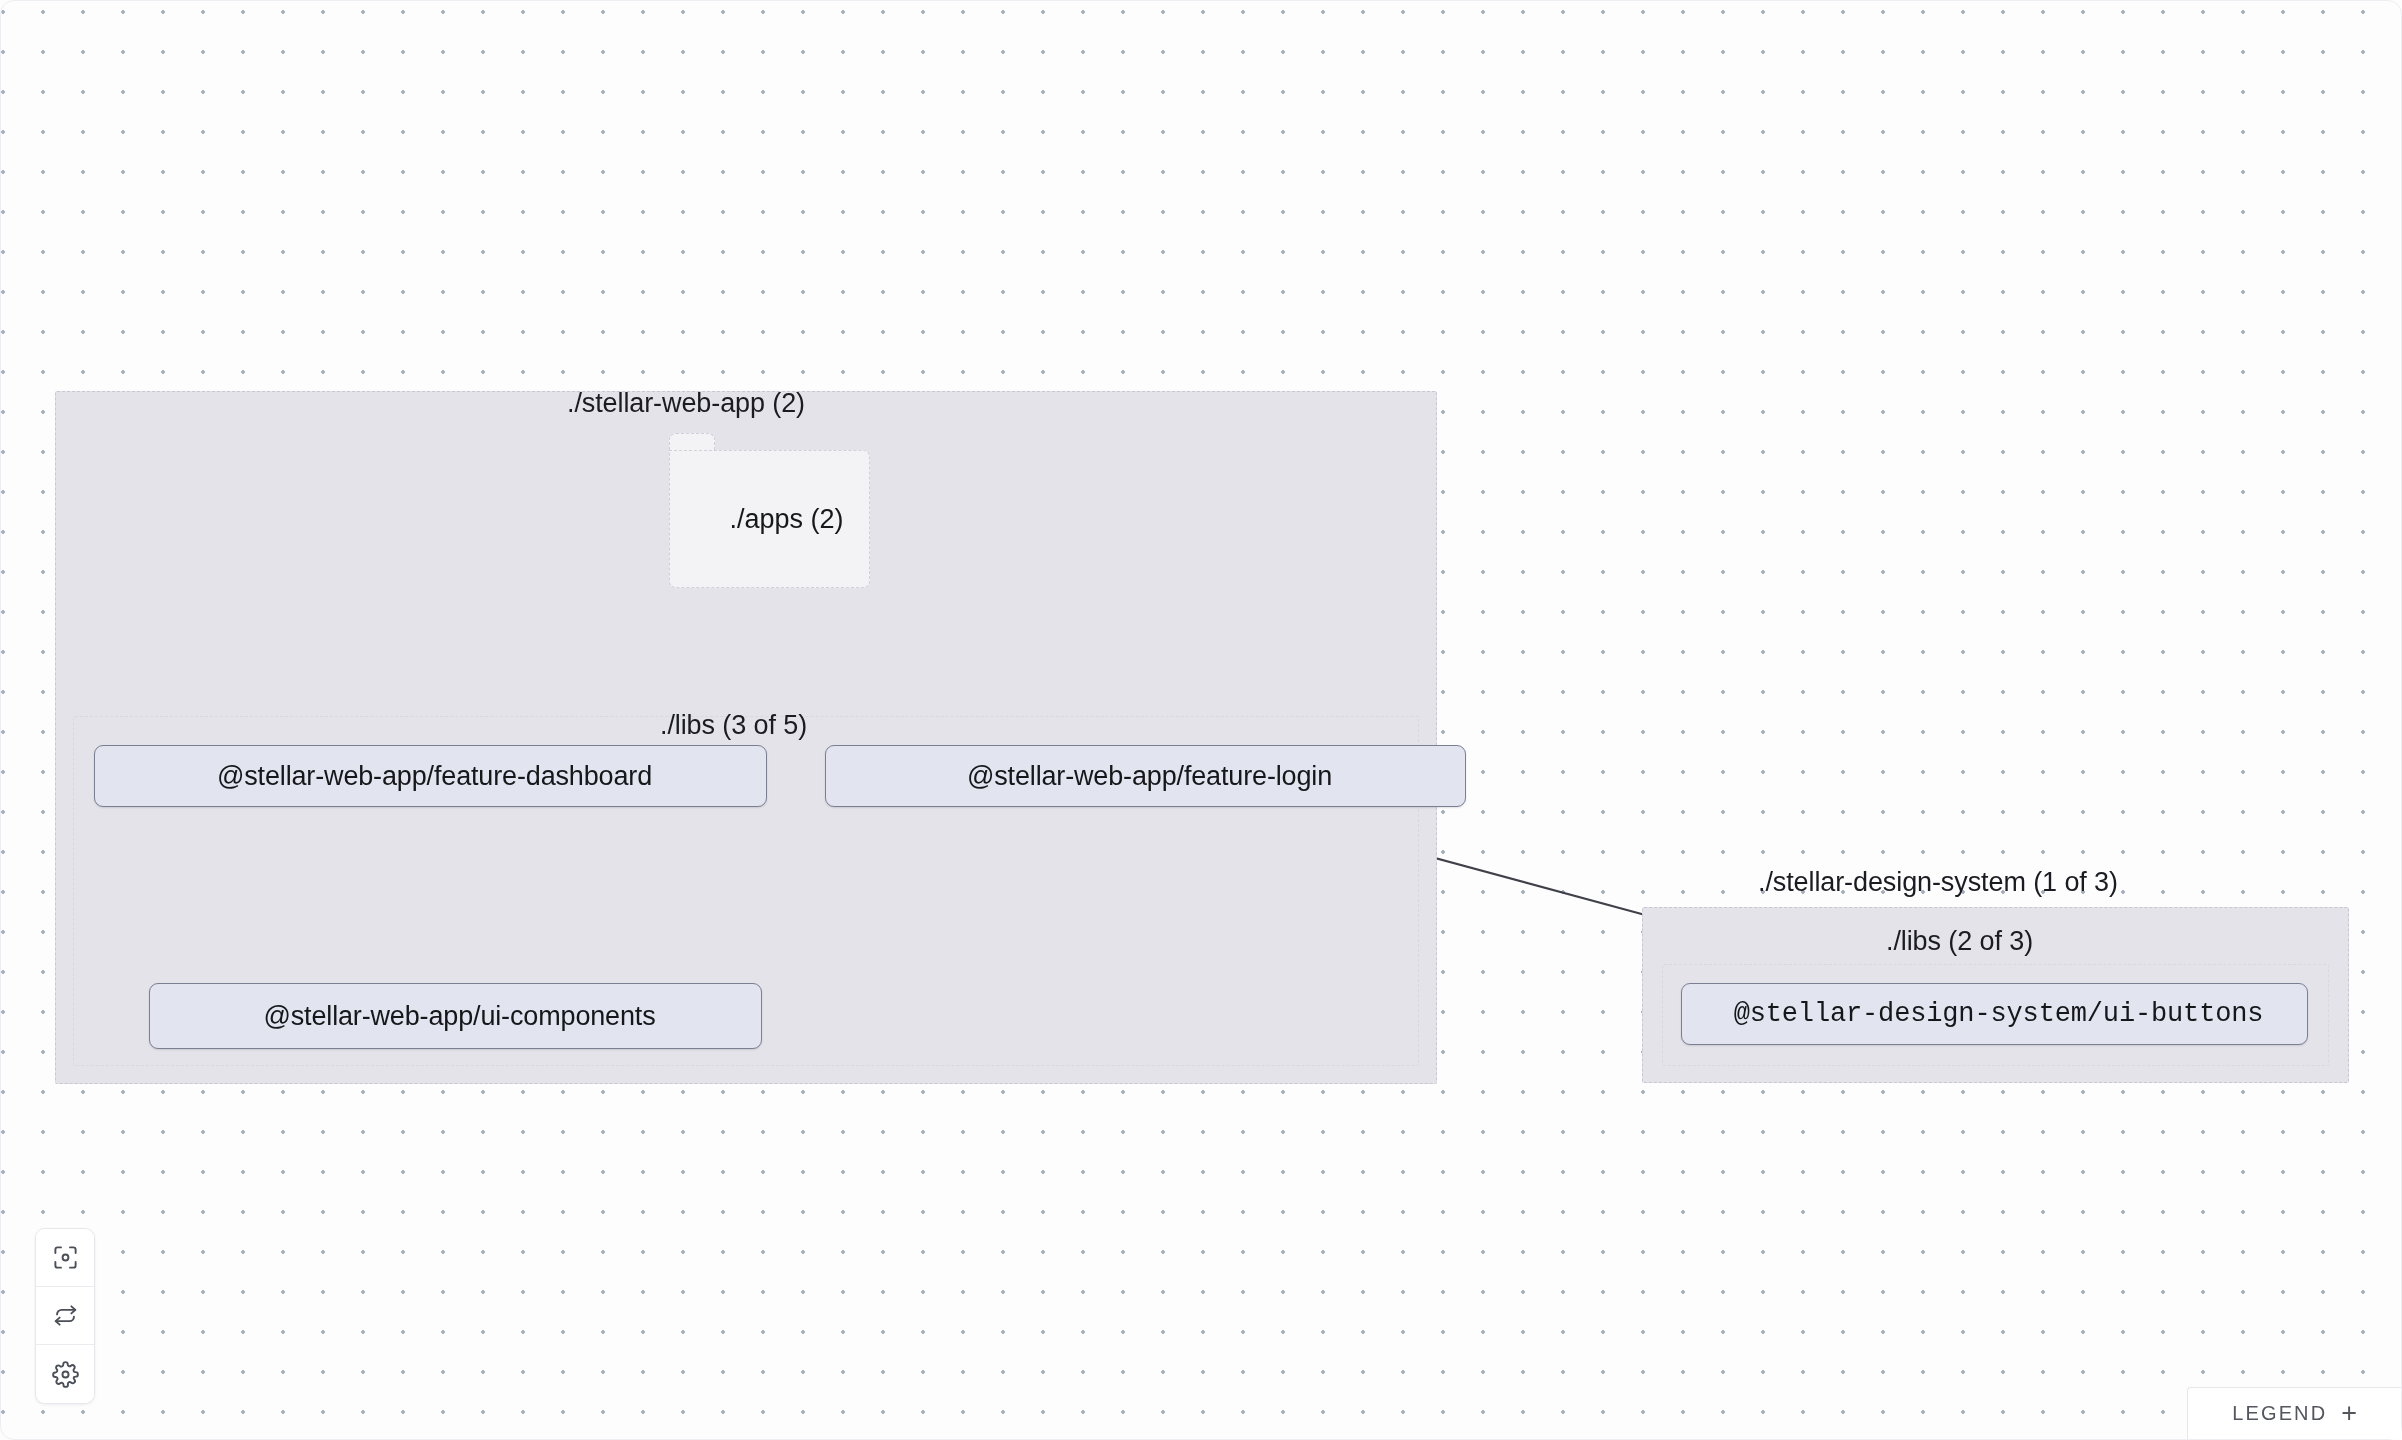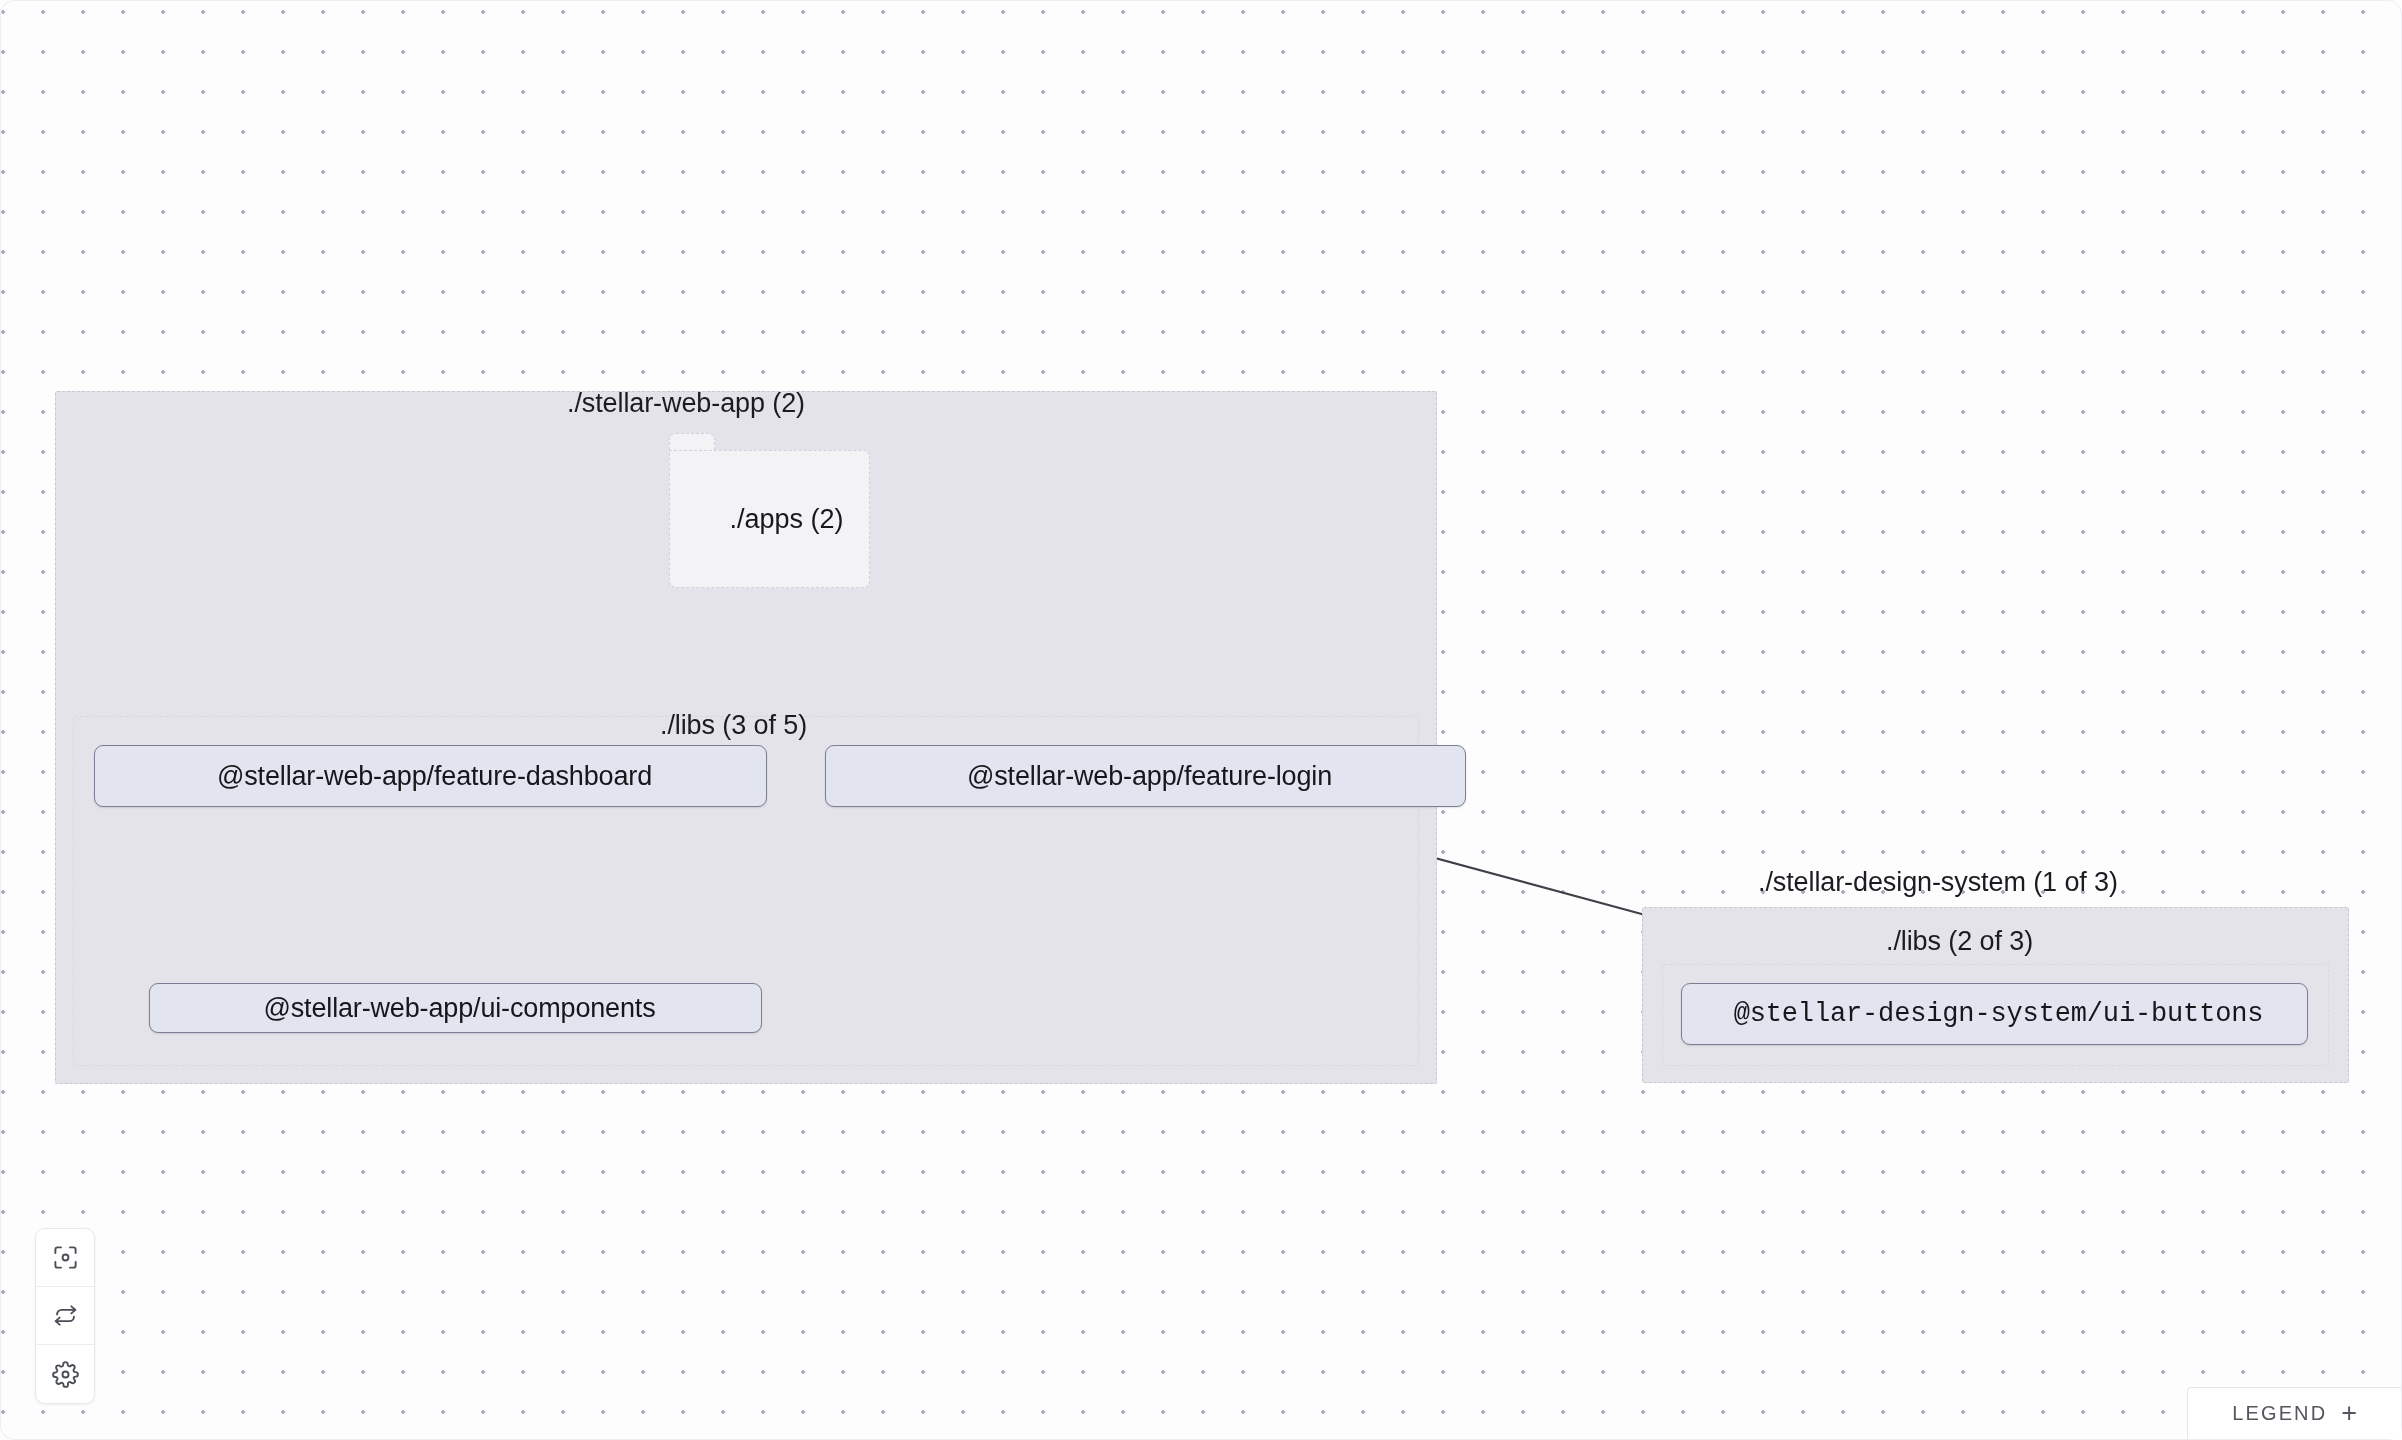--- a/index.html
+++ b/index.html
@@ -226,21 +226,21 @@
       </div>
 
       <div class="node" style="left:93px; top:744px; width:673px; height:62px;">
         <span class="node-label">@stellar-web-app/feature-dashboard</span>
       </div>
 
       <div class="node" style="left:824px; top:744px; width:641px; height:62px;">
         <span class="node-label">@stellar-web-app/feature-login</span>
       </div>
 
-      <div class="node" style="left:148px; top:982px; width:613px; height:50px;text-align:center;">
+      <div class="node" style="left:148px; top:982px; width:613px; height:66px;text-align:center;">
         <span class="node-label">@stellar-web-app/ui-components</span>
       </div>
 
       <div class="group" style="left:1641px; top:906px; width:707px; height:176px;"></div>
       <div class="group-label" style="left:1735px; top:868px;margin-left:22px;">./stellar-design-system (1 of 3)</div>
 
       <div class="group inner" style="left:1661px; top:963px; width:667px; height:102px;"></div>
       <div class="group-label" style="left:1885px; top:927px;">./libs (2 of 3)</div>
 
       <div class="node" style="left:1680px; top:982px; width:627px; height:62px;font-family:Liberation Mono, monospace;">

